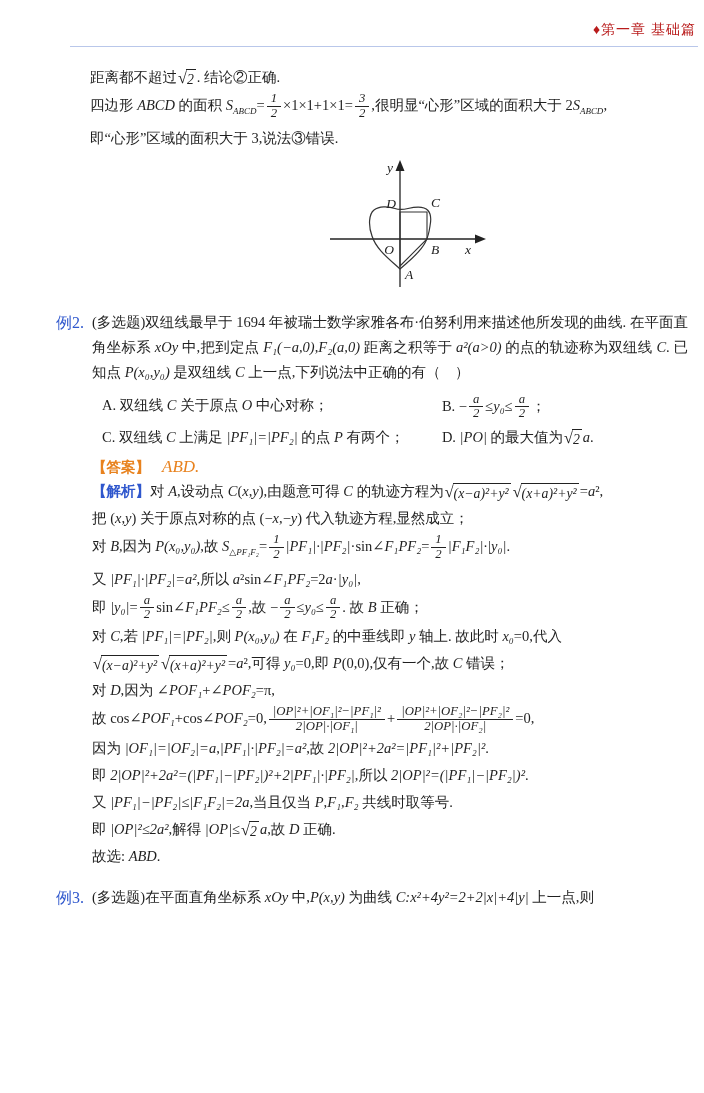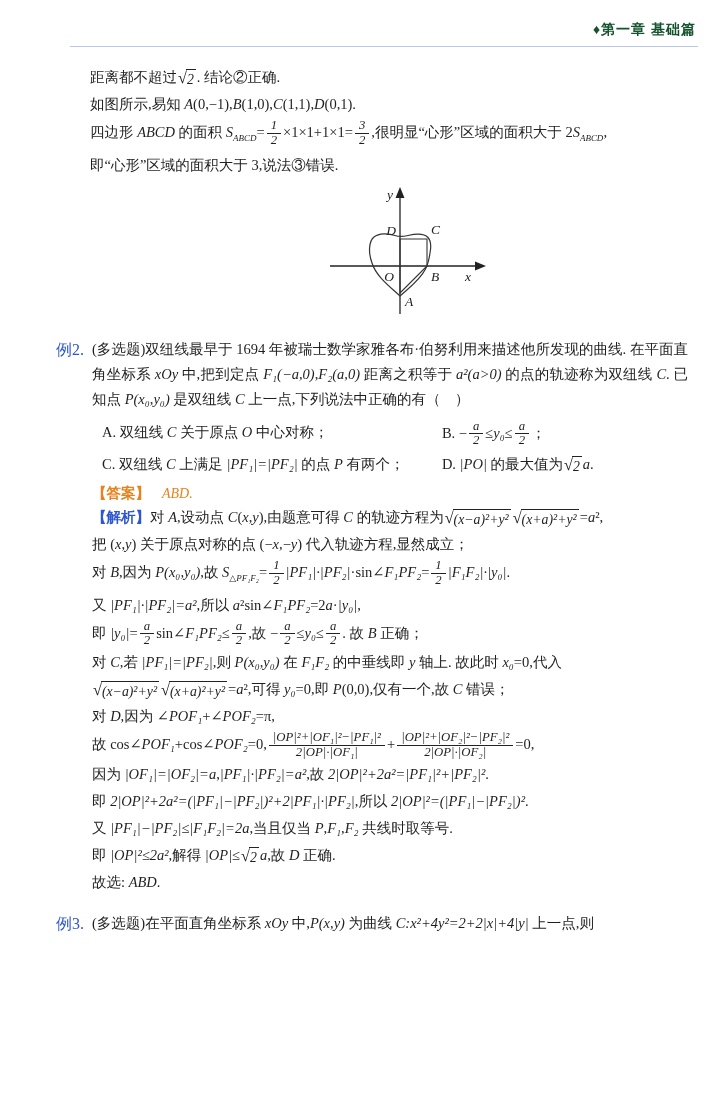--- a/index.html
+++ b/index.html
@@ -1,20 +1,20 @@
 <!DOCTYPE html>
 <html><head>
 <meta charset="utf-8">
 <style>
   html,body{margin:0;padding:0;background:#ffffff;}
   .page{position:relative;width:704px;height:1093px;background:#ffffff;overflow:hidden;
         font-family:"Liberation Serif","DejaVu Serif",serif;color:#1f1f1f;}
   .hdr{padding:20px 8px 5px 0;text-align:right;}
-  .hdr .chap{font-family:"Liberation Sans","DejaVu Sans",sans-serif;font-weight:bold;
-             font-size:14px;color:#14532d;letter-spacing:1px;}
+  .hdr .chap{font-family:"Liberation Sans","DejaVu Sans",sans-serif;font-weight:normal;
+             font-size:14px;color:#b91c1c;letter-spacing:1px;}
   .rule{border-top:1.5px solid #b9c7ea;margin:2px 6px 0 70px;}
   .content{padding:16px 16px 0 90px;}
   .line{font-size:14.5px;line-height:25px;margin:2px 0;}
   .it{font-style:italic;}
   sub{font-style:italic;font-size:0.62em;}
   .tok-b{color:#2f57cd;font-weight:bold;}
   
   .frac{display:inline-block;vertical-align:middle;text-align:center;margin:0 2px;
         font-style:italic;line-height:1.08;}
   .frac .num,.frac .den{display:block;padding:0 4px;font-size:0.88em;}
@@ -29,40 +29,39 @@
   .figwrap text{font-family:"Liberation Serif","DejaVu Serif",serif;font-style:italic;
                 font-size:13.5px;fill:#222;}
   
   .ex{display:flex;margin-top:14px;}
   .ex-mark{color:#2f57cd;flex:0 0 36px;margin-left:-34px;font-size:16px;line-height:25px;}
   .ex-body{flex:1;}
   .stem{font-size:14.5px;line-height:25px;text-align:justify;}
   .opts{display:grid;grid-template-columns:58% 42%;margin:6px 0 0 10px;}
   .ans{display:flex;align-items:center;gap:12px;margin:5px 0 2px;}
   .lab-o{color:#e8821e;font-weight:bold;font-size:14.5px;}
-  .ans-val{color:#e8821e;font-style:italic;font-size:14px;}
+  .ans-val{color:#e8821e;font-style:italic;font-size:17px;}
 </style>
 </head>
 <body>
 
 <div class="page">
 
   <div class="hdr">
     <span class="chap">♦第一章 基础篇</span>
   </div>
   <div class="rule"></div>
 
   <div class="content">
 
     <div>
         <div class="line">距离都不超过<span class="sqrt">
             <span class="rdx">√</span>
             <span class="rad">2</span>
           </span>. 结论②正确.</div>
-        <div class="line">如图所示,易知 <span class="it">A</span>(0,−1),<span class="it">B</span>(1,0),<span class="it">C</span>(1,1),<span class="it">D</span>(0,1).</div>
         <div class="line">四边形 <span class="it">ABCD</span> 的面积 <span class="it">S</span><sub>ABCD</sub>=<span class="frac"><span class="num">1</span><span class="den">2</span></span>×1×1+1×1=<span class="frac"><span class="num">3</span><span class="den">2</span></span>,很明显“心形”区域的面积大于 2<span class="it">S</span><sub>ABCD</sub>,</div>
         <div class="line">即“心形”区域的面积大于 3,说法③错误.</div>
       </div>
 
     <div class="figwrap">
       <svg width="210" height="135" viewBox="0 0 210 135">
 
         <line x1="25" y1="82" x2="172" y2="82" stroke="#222" stroke-width="1.3"></line>
         <polygon points="170,77.5 181,82 170,86.5" fill="#222"></polygon>
         <line x1="95" y1="130" x2="95" y2="12" stroke="#222" stroke-width="1.3"></line>

